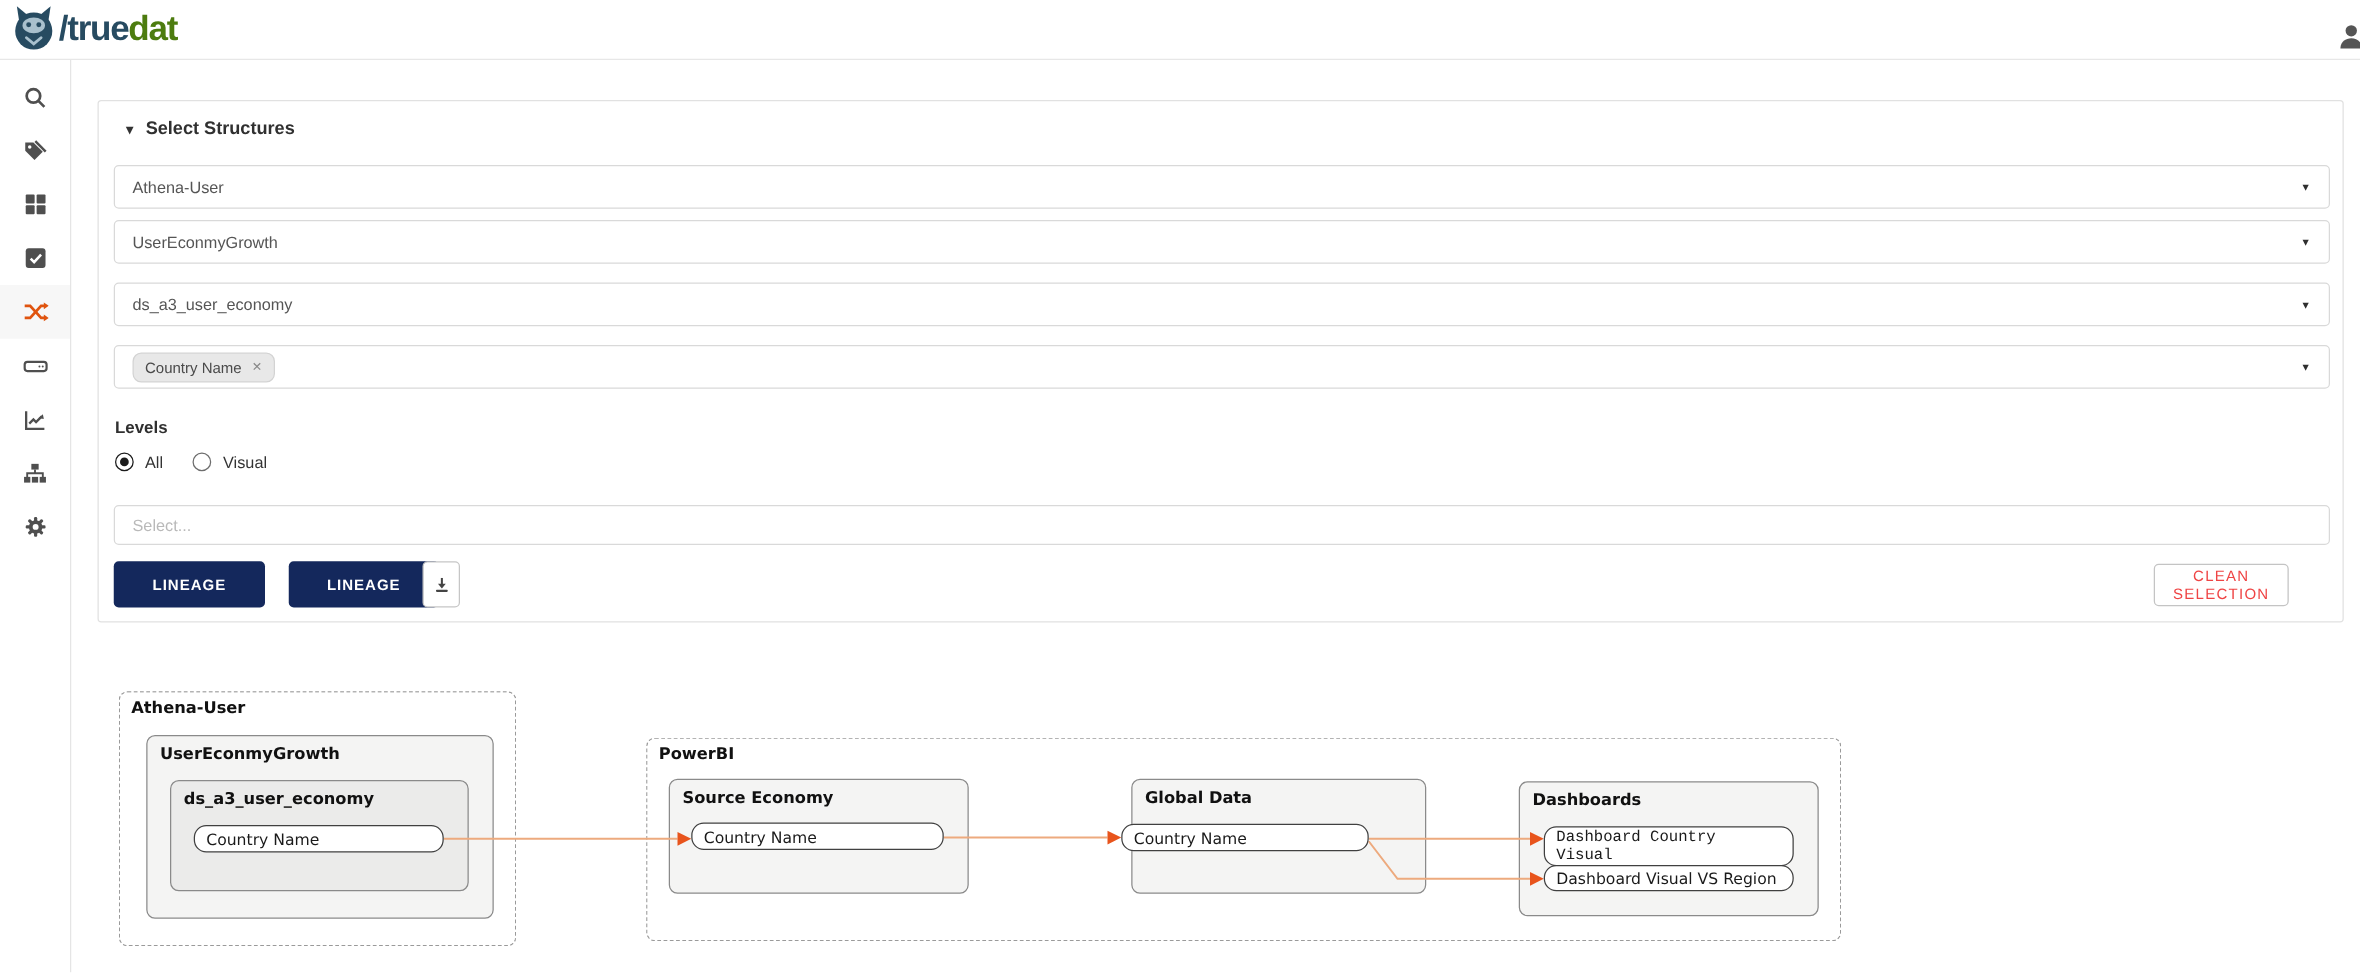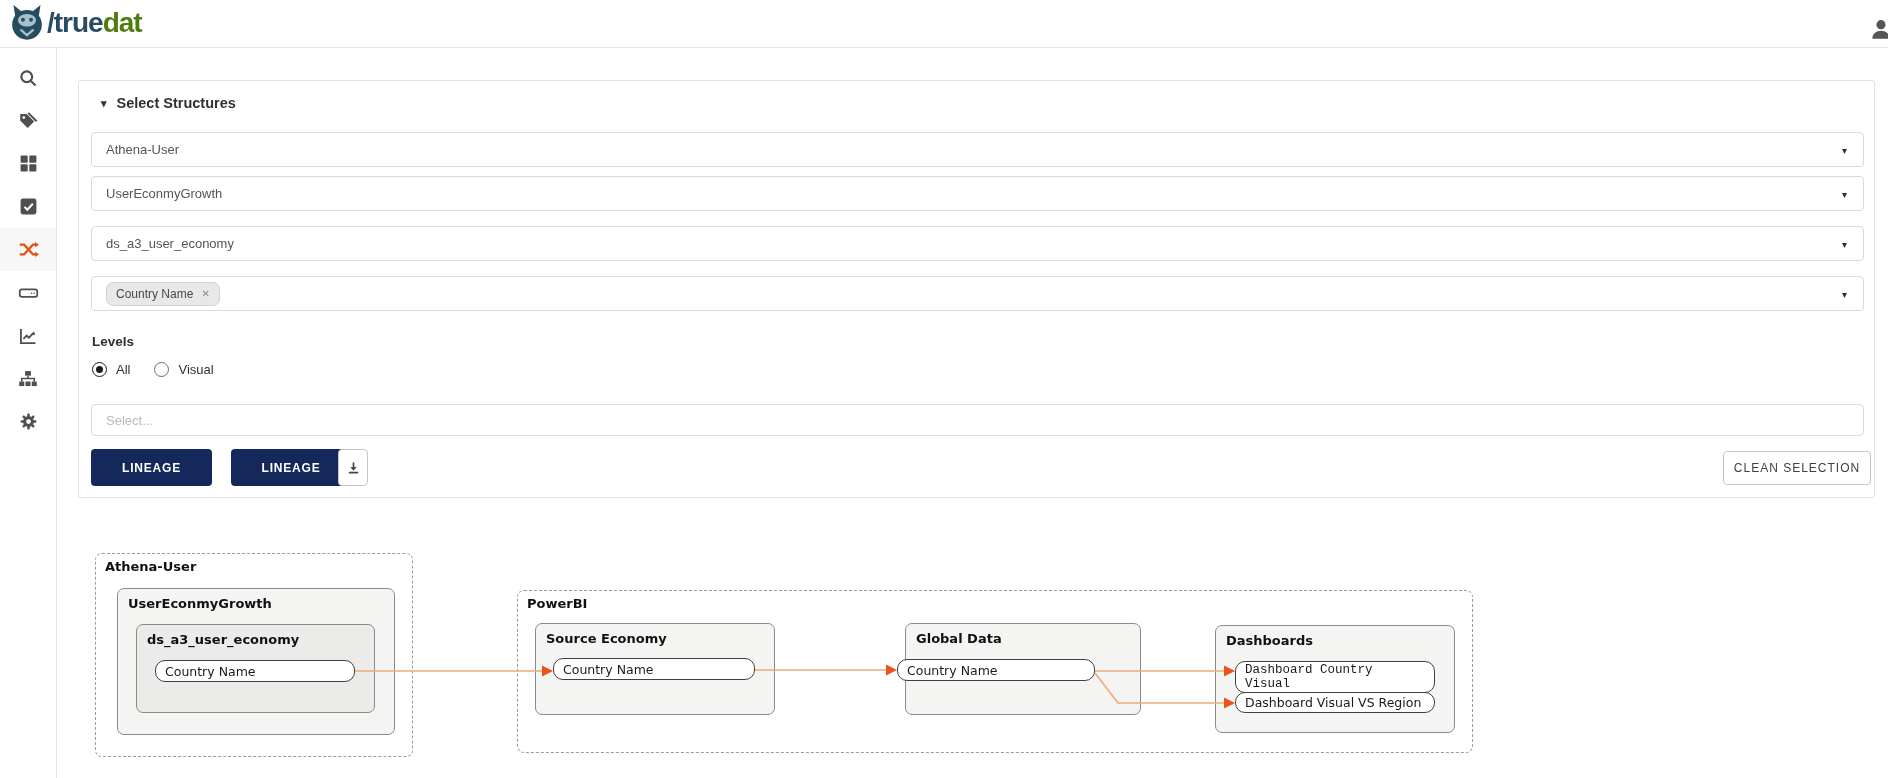--- a/index.html
+++ b/index.html
@@ -39,21 +39,21 @@
   .radio-dot.on { border-color:#1b1b1b; }
   .radio-dot.on::after { content:""; position:absolute; left:2.5px; top:2.5px; width:7px; height:7px; border-radius:50%; background:#1b1b1b; }
   .radio-gap { width:24px; }
   .select-input { position:absolute; left:12px; top:323px; width:1773px; height:32px; border:1px solid #d9d9d9; border-radius:4px; padding:0 14px; font-size:13px; color:#555; font-family:"Liberation Sans",sans-serif; outline:none; }
   .select-input::placeholder { color:#b9b9b9; }
   .btn { position:absolute; height:37px; border:none; border-radius:4px; font-family:"Liberation Sans",sans-serif; font-size:12px; font-weight:bold; letter-spacing:0.8px; cursor:pointer; }
   .btn-navy { background:#14285c; color:#fff; }
   .btn-impact { left:12px; top:368px; width:121px; }
   .btn-lineage { left:136px; top:368px; width:120px;margin-left:16px; }
   .btn-dl { left:259px; top:368px; width:30px; background:#fff; border:1px solid #c6c6c6; display:flex; align-items:center; justify-content:center; }
-  .btn-clean { left:1644px; top:370px; width:148px; height:34px; background:#fff; border:1px solid #c4c4c4; color:#404040; font-weight:normal; letter-spacing:1px; font-size:12px; }
+  .btn-clean { left:1644px; top:370px; width:108px; height:34px; background:#fff; border:1px solid #c4c4c4; color:#ef4444; font-weight:normal; letter-spacing:1px; font-size:12px; }
 
   
   .dgm { font-family:"DejaVu Sans", sans-serif; }
   .grp { position:absolute; border:1.5px dashed #9a9a9a; border-radius:7px; background:transparent; }
   .grp-label { position:absolute; left:9px; top:5px; font-size:13px; font-weight:bold; color:#111; }
   .nbox { position:absolute; border:1px solid #8a8a8a; border-radius:7px; background:#f4f4f3; }
   .nbox-label { position:absolute; left:10px; top:7px; font-size:13px; font-weight:bold; color:#111; }
   .nbox-inner { background:#ebebea; }
   .pill { position:absolute; background:#fff; border:1.5px solid #404040; border-radius:10px; height:22px; display:flex; align-items:center; padding:0 9px; font-size:12.5px; color:#1a1a1a; cursor:pointer; }
   .edges { position:absolute; left:0; top:0; width:1888px; height:778px; z-index:4; pointer-events:none; }

